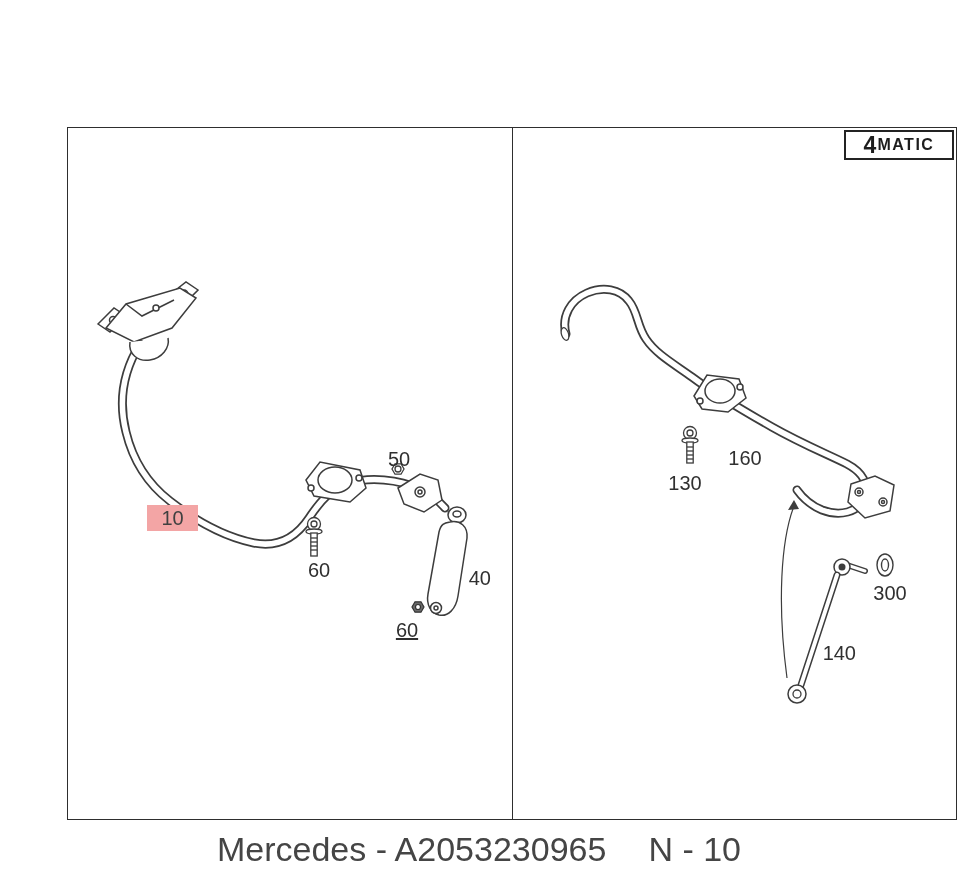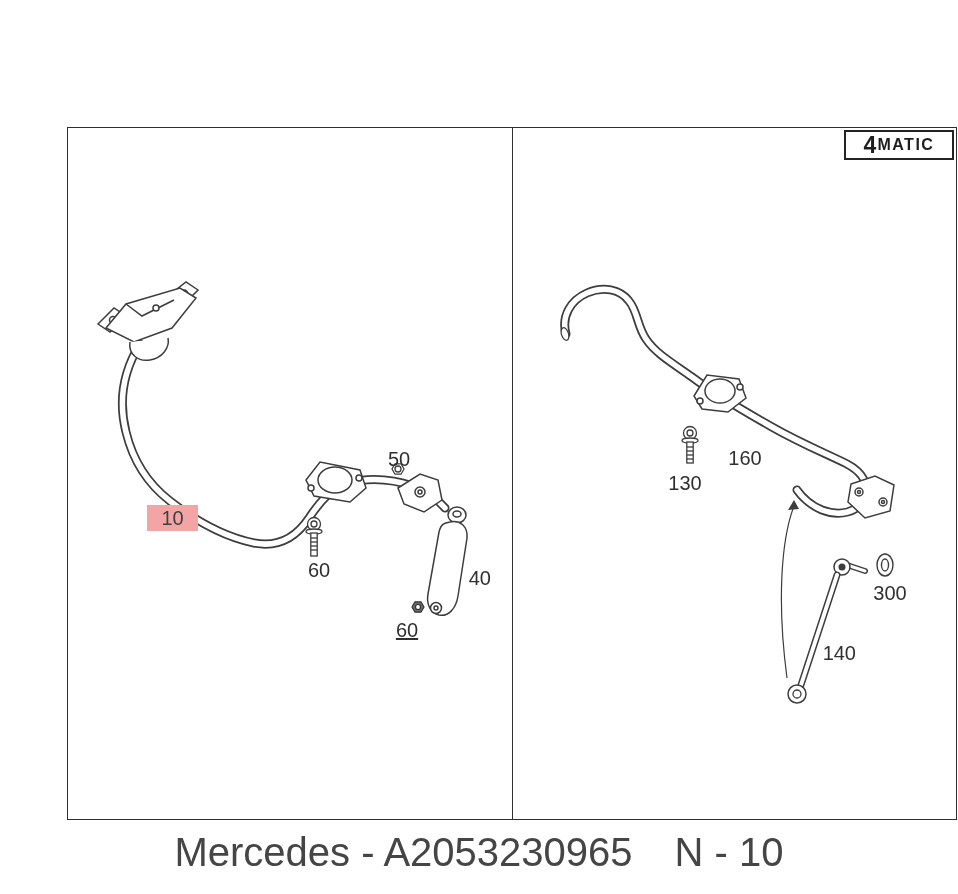--- a/index.html
+++ b/index.html
@@ -7,21 +7,21 @@
   .frame{position:absolute;left:67px;top:127px;width:890px;height:693px;border:1px solid #2e2e2e;box-sizing:border-box;background:#fff;}
   .divider{position:absolute;left:444px;top:0;width:1px;height:100%;background:#2e2e2e;}
   .badge{position:absolute;right:2px;top:2px;width:110px;height:30px;border:2px solid #232323;box-sizing:border-box;display:flex;align-items:center;justify-content:center;background:#fff;}
   .badge-four{font-size:23px;font-weight:800;line-height:1;color:#1d1d1d;}
   .badge-matic{font-size:16px;font-weight:700;letter-spacing:1.5px;color:#1d1d1d;margin-left:1px;}
   svg.panel{position:absolute;top:0;height:691px;}
   .svg-left{left:0;width:444px;}
   .svg-right{left:445px;width:444px;}
   .plabel{position:absolute;width:40px;text-align:center;font-size:20px;color:#303030;line-height:18px;}
   .plabel.highlight{width:51px;height:26px;line-height:26px;background:#f3a5a5;color:#404040;}
-  .caption{position:absolute;left:0;top:830px;width:958px;display:flex;justify-content:center;gap:42px;font-size:40px;color:#454545;}
+  .caption{position:absolute;left:0;top:830px;width:958px;display:flex;justify-content:center;gap:42px;font-size:34px;color:#454545;}
 </style>
 </head>
 <body>
 
 <div class="canvas">
   <div class="frame">
     <div class="divider"></div>
 
     <div class="badge">
       <span class="badge-four">4</span>

